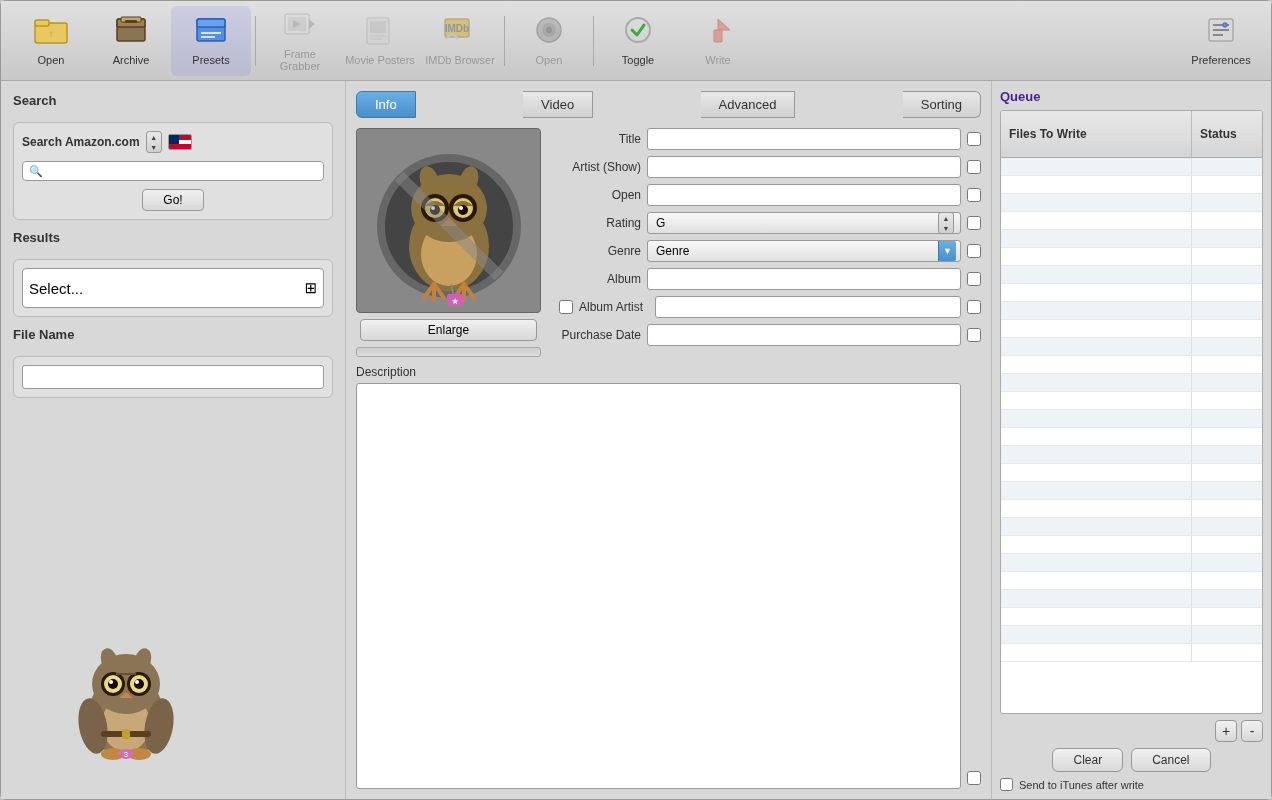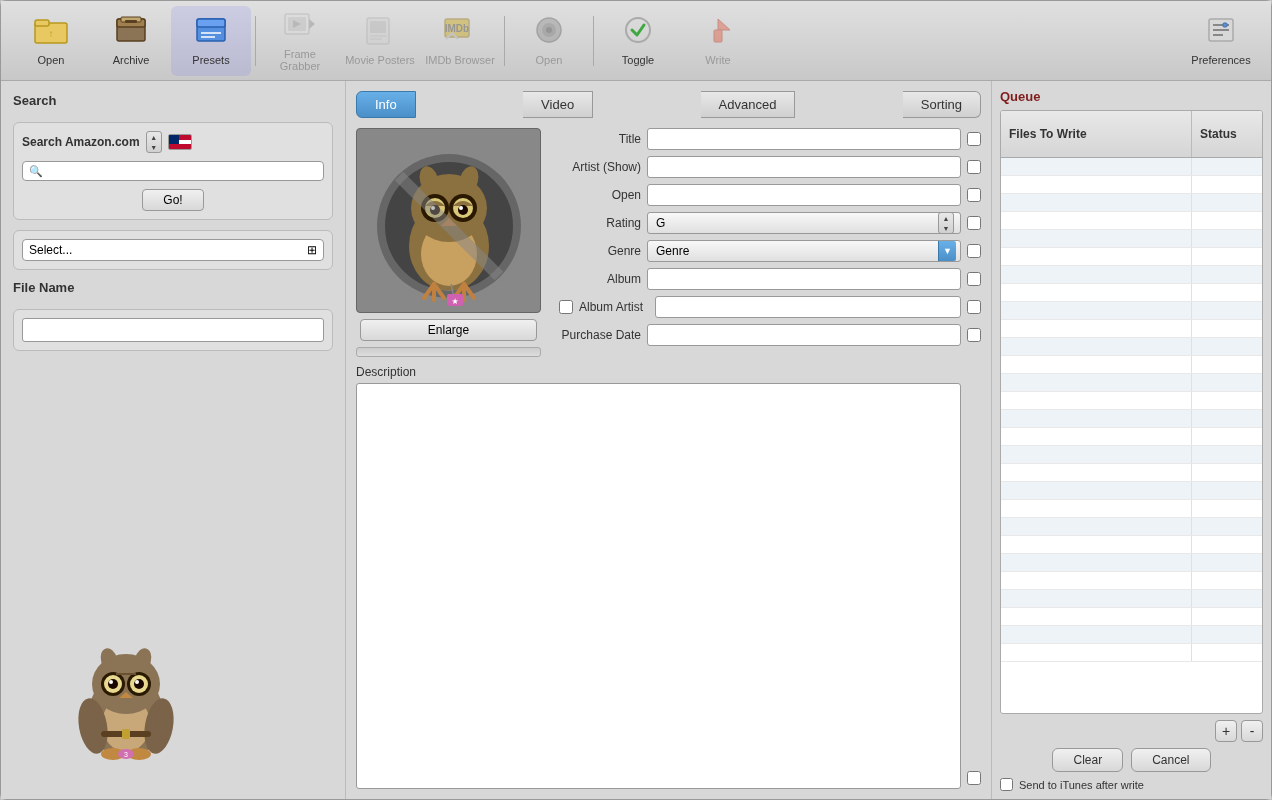--- a/index.html
+++ b/index.html
@@ -219,22 +219,22 @@
       background: #e0e0e0;
       border: 1px solid #bbb;
       border-radius: 6px;
       padding: 8px;
     }
     .results-select {
       width: 100%;
       background: white;
       border: 1px solid #999;
       border-radius: 4px;
-      padding: 3px 6px;
-      font-size: 12px;
+      padding: 10px 6px;
+      font-size: 15px;
       display: flex;
       align-items: center;
       justify-content: space-between;
       cursor: pointer;
     }
 
     .file-name-section {
       background: #e0e0e0;
       border: 1px solid #bbb;
       border-radius: 6px;
@@ -445,21 +445,21 @@
       border-left: 1px solid #bbb;
       background: #d8d8d8;
       display: flex;
       flex-direction: column;
       padding: 8px;
     }
 
     .queue-label {
       font-size: 13px;
       font-weight: bold;
-      color: #7f1d1d;
+      color: #4c1d95;
       margin-bottom: 6px;
     }
 
     .queue-table {
       flex: 1;
       border: 1px solid #aaa;
       border-radius: 3px;
       overflow: hidden;
       background: white;
     }
@@ -696,20 +696,21 @@
           </div>
           <div class="flag-icon"></div>
         </div>
         <div class="search-input-row">
           <span class="search-mag">🔍</span>
           <input type="text" class="" placeholder="" style="">
         </div>
         <button class="go-button">Go!</button>
       </div>
 
+      <div class="section-label">Results</div>
       <div class="results-section">
         <div class="results-select">
           <span>Select...</span>
           <span>⊞</span>
         </div>
       </div>
 
       <div class="section-label">File Name</div>
       <div class="file-name-section">
         <input type="text" class="file-name-input" style="">

